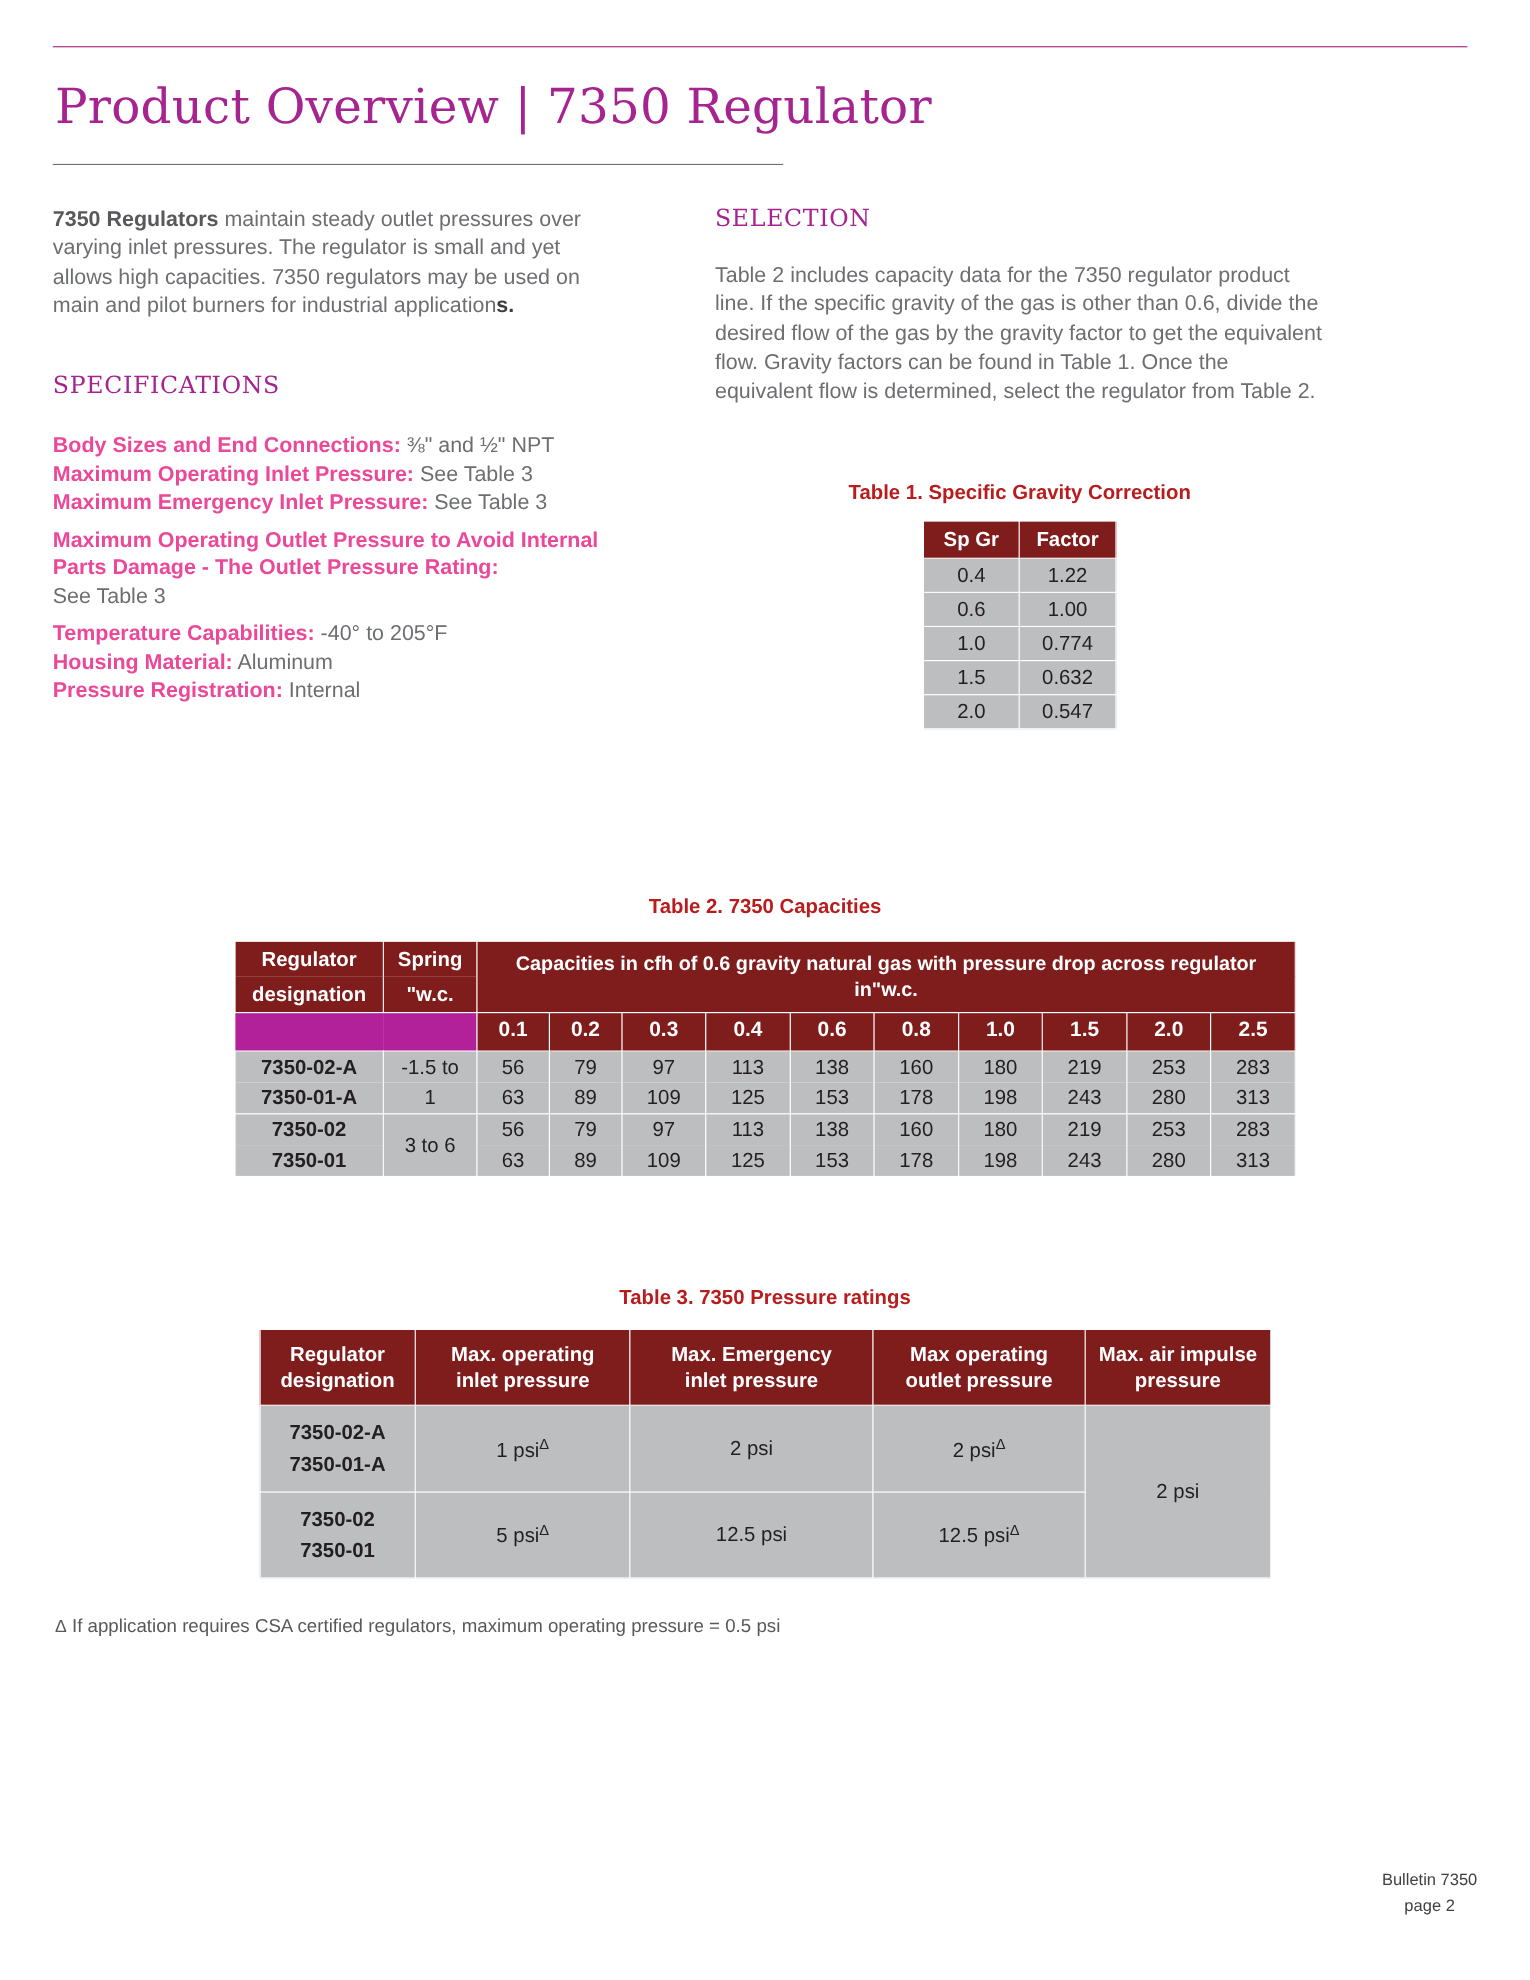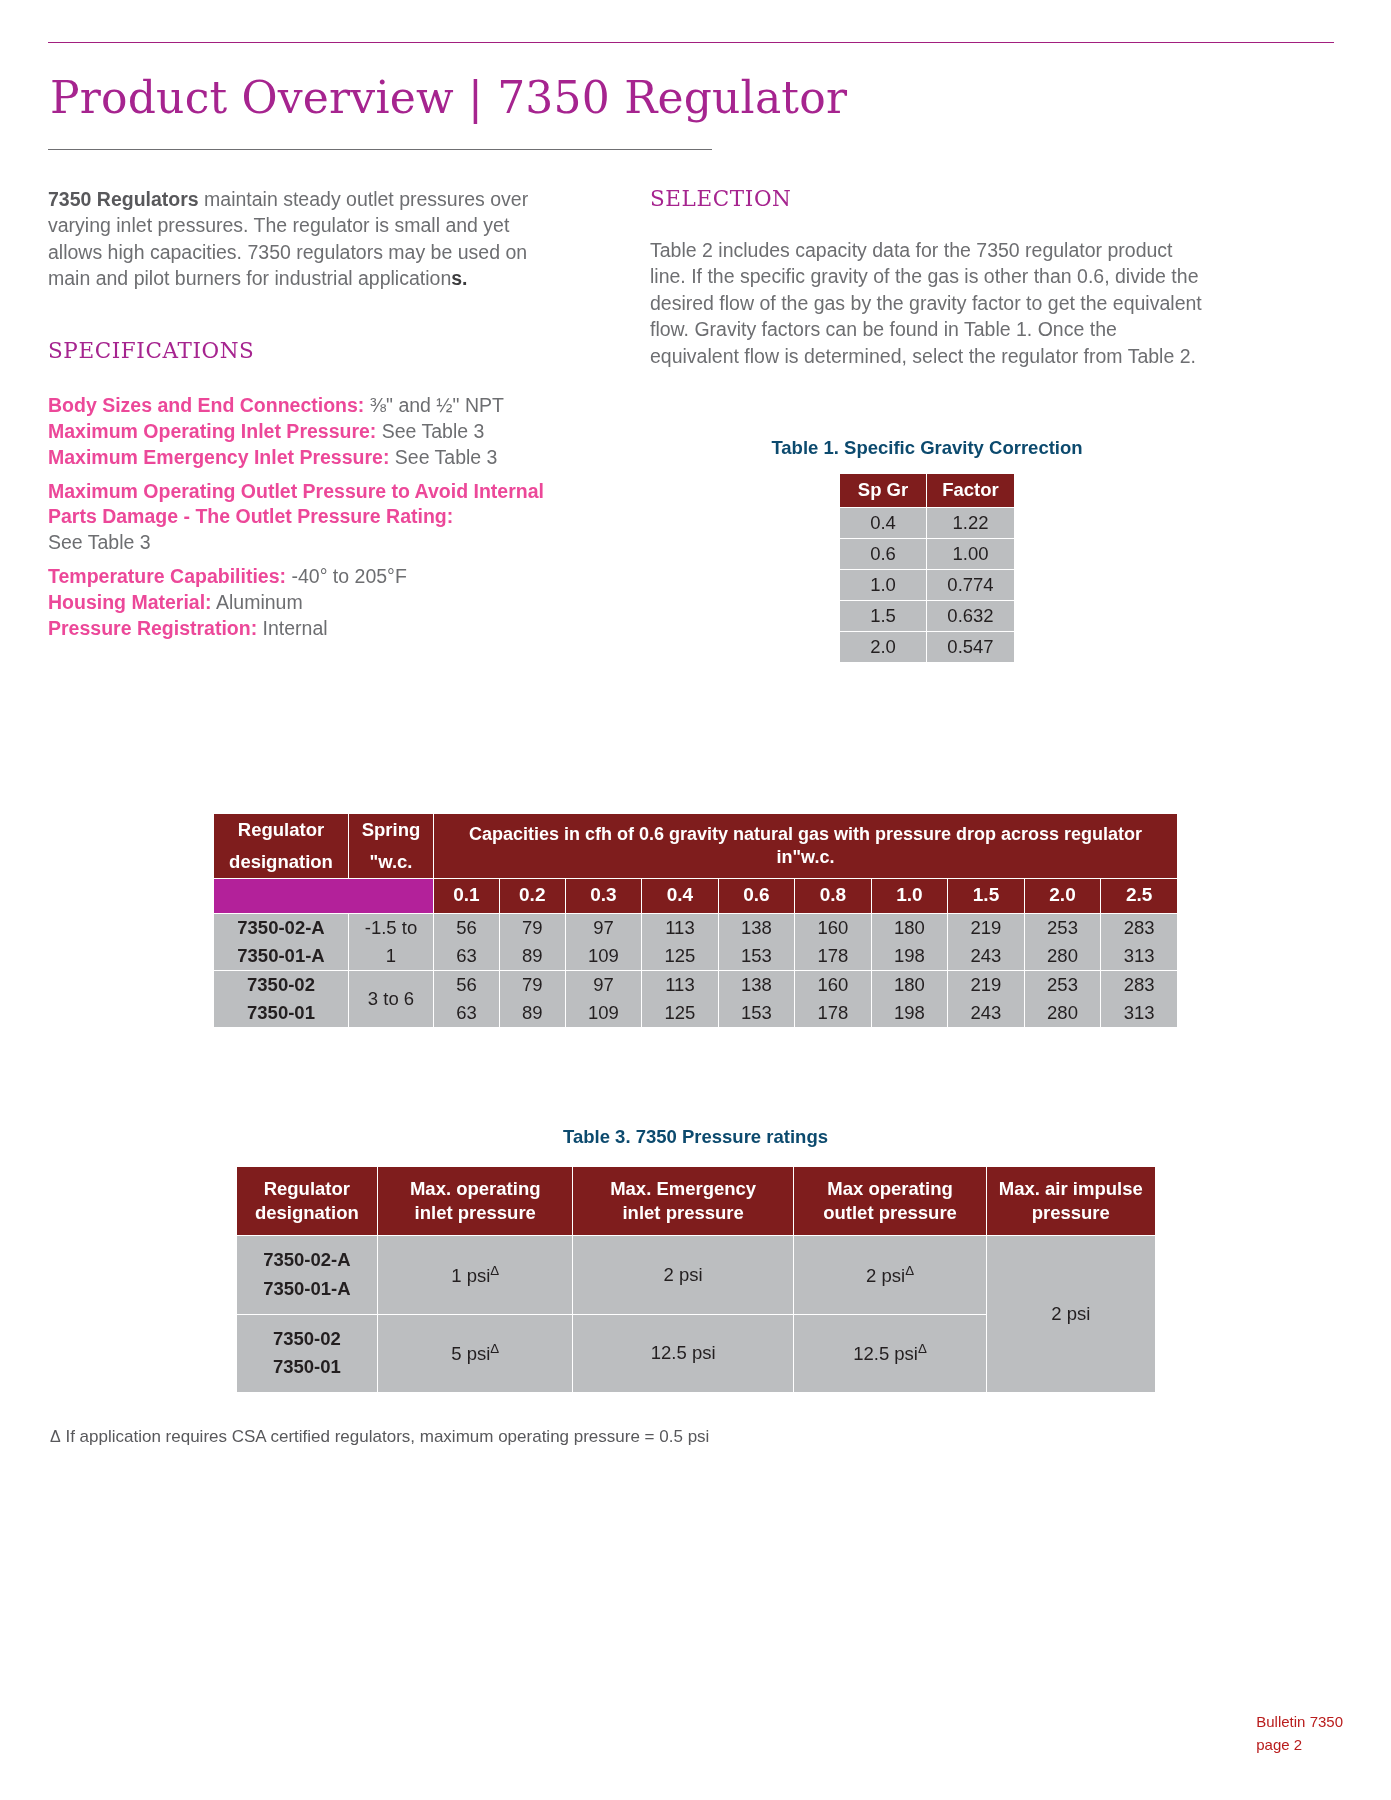--- a/index.html
+++ b/index.html
@@ -66,21 +66,21 @@
     line-height: 1.33;
     color: #6d6e71;
   }
   .spec-line .k { font-weight: bold; color: #ec4899; }
   .spec-gap { height: 8px; }
 
   
   .tbl-caption {
     font-size: 18.5px;
     font-weight: bold;
-    color: #0c4a6e;
+    color: #b91c1c;
     text-align: center;
   }
   table { border-collapse: collapse; }
   .th-mag {
     background: #7f1d1d;
     color: #ffffff;
     font-weight: bold;
     text-align: center;
     border: 1.5px solid #ffffff;
   }
@@ -127,25 +127,25 @@
     padding-left: 2px;
     font-size: 17px;
     color: #58585b;
     font-weight: 400;
   }
   .footnote .d { font-size: 16px; }
 
   .page-footer {
     position: absolute;
     right: 48px;
-    bottom: 44px;
-    text-align: left;
+    bottom: 56px;
+    text-align: center;
     font-size: 15px;
     line-height: 1.5;
-    color: #b91c1c;
+    color: #404040;
     font-weight: 300;
   }
 </style>
 </head>
 <body>
 
 <div class="page">
 
   <div class="top-rule"></div>
 
@@ -218,20 +218,21 @@
               <td class="td-grey">2.0</td>
               <td class="td-grey">0.547</td>
             </tr>
           </tbody>
         </table>
       </div>
     </div>
   </div>
 
   <div class="t2-wrap">
+    <div class="tbl-caption t2-caption">Table 2. 7350 Capacities</div>
     <table class="t2">
       <thead>
         <tr>
           <th class="th-mag rc-head nb-b" rowspan="1" style="width:135px">Regulator</th>
           <th class="th-mag rc-head nb-b" style="width:85px">Spring</th>
           <th class="th-mag span-head" colspan="10" rowspan="2">Capacities in cfh of 0.6 gravity natural gas with pressure drop across regulator in"w.c.</th>
         </tr>
         <tr>
           <th class="th-mag rc-head nb-t">designation</th>
           <th class="th-mag rc-head nb-t">"w.c.</th>

